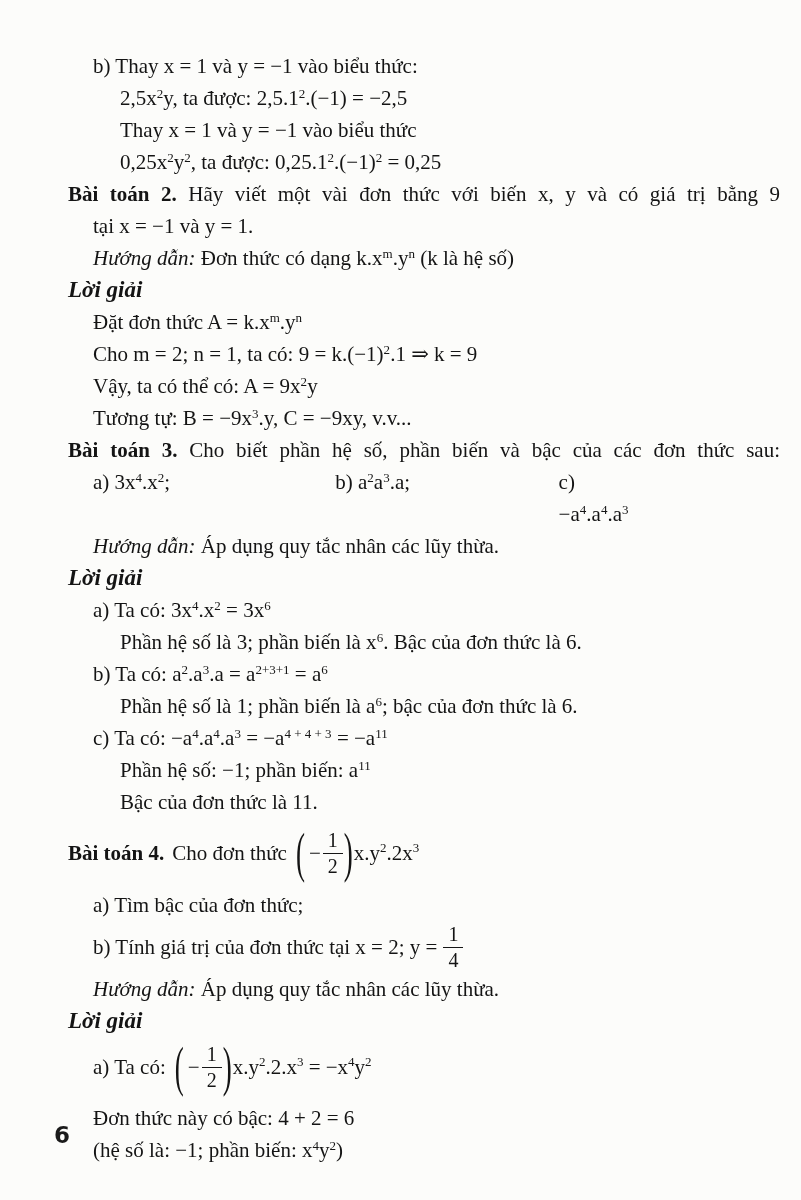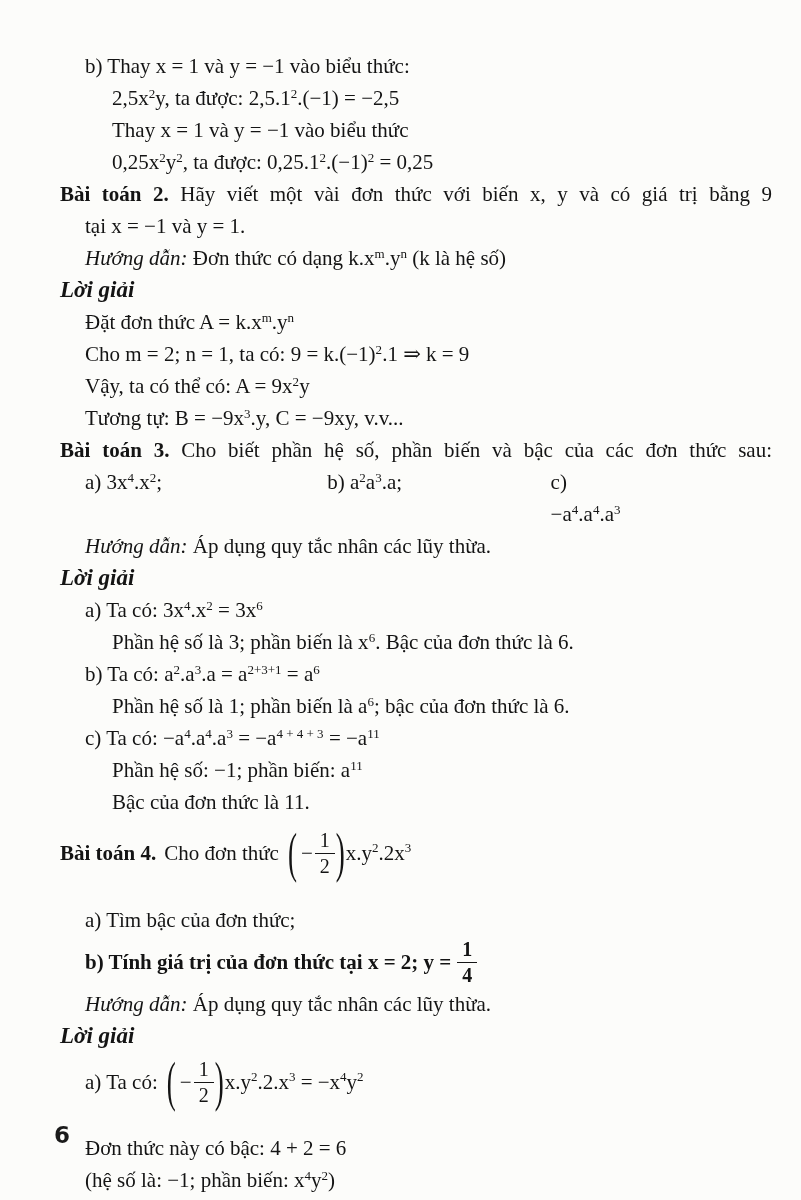--- a/index.html
+++ b/index.html
@@ -7,21 +7,21 @@
   .page {
     position: relative;
     width: 801px;
     height: 1200px;
     margin: 0 auto;
     background: #fcfcfa;
     overflow: hidden;
     font-family: "Liberation Serif", "DejaVu Serif", serif;
     color: #141414;
   }
-  .content { position: absolute; top: 50px; left: 0; width: 641px; }
+  .content { position: absolute; top: 50px; left: 8px; width: 641px; }
   .line { font-size: 21px; line-height: 32px; min-height: 32px; }
   .m0 { margin-left: 60px; }
   .m1 { margin-left: 85px; }
   .m2 { margin-left: 112px; }
   .justify-full {
     width: 712px;
     text-align: justify;
     text-align-last: justify;
     height: 32px;
     overflow: hidden;
@@ -41,21 +41,21 @@
     line-height: 0;
     vertical-align: baseline;
     position: relative;
     top: -0.55em;
   }
   .cols { display: flex; }
   .col-a { width: 245px; }
   .col-b { width: 226px; }
   .formula-line { display: flex; align-items: center; font-size: 21px; }
   .fl-title { height: 62px; }
-  .fl-mid { height: 52px; font-weight: bold; }
+  .fl-mid { height: 52px; }
   .fl-sol { height: 60px; }
   .sp { margin-right: 8px; }
   .frac {
     display: inline-flex;
     flex-direction: column;
     align-items: center;
     font-size: 20px;
     line-height: 1.12;
   }
   .fnum { padding: 0 5px 1px; border-bottom: 1.5px solid #151515; }
@@ -64,21 +64,21 @@
     display: inline-block;
     font-size: 27px;
     line-height: 1;
     transform: scaleY(2.05);
     transform-origin: center;
     padding: 0 1px;
   }
   .fsign { margin: 0 2px 0 3px; }
   .gap6 { margin-left: 6px; }
   .mt8 { margin-top: 4px; }
-  .mt4 { margin-top: 20px; }
+  .mt4 { margin-top: 5px; }
   .page-number {
     position: absolute;
     left: 54px;
     top: 1122px;
     font-family: "DejaVu Sans", "Liberation Sans", sans-serif;
     font-weight: bold;
     font-size: 23px;
     color: #1a1a1a;
   }
 </style>

